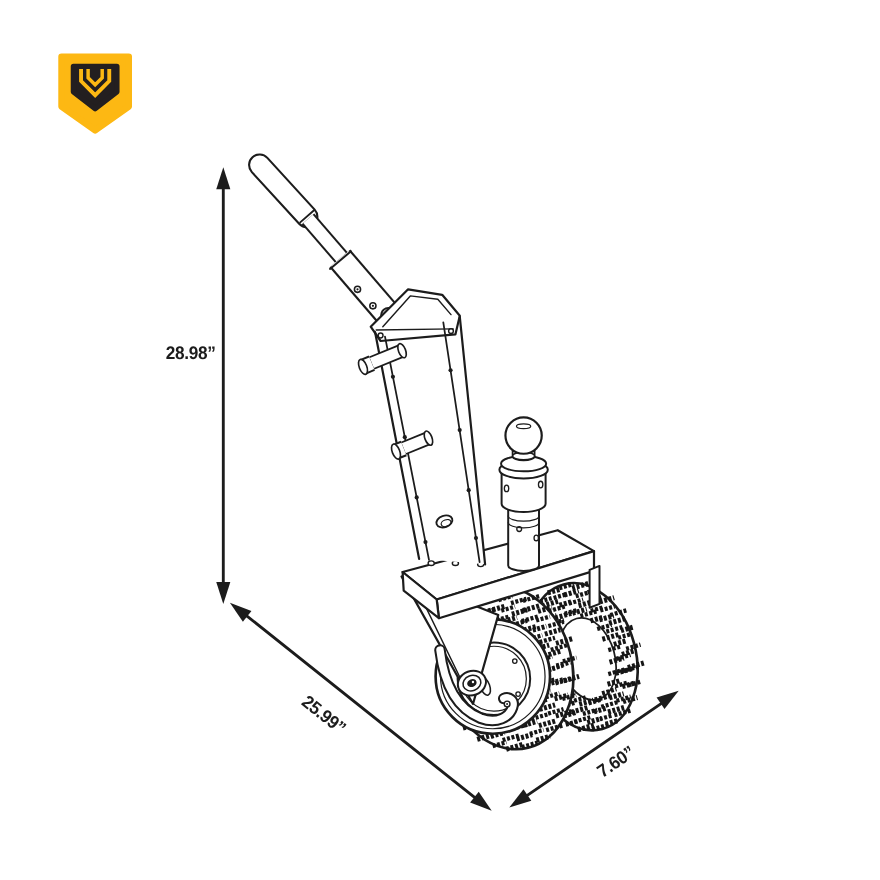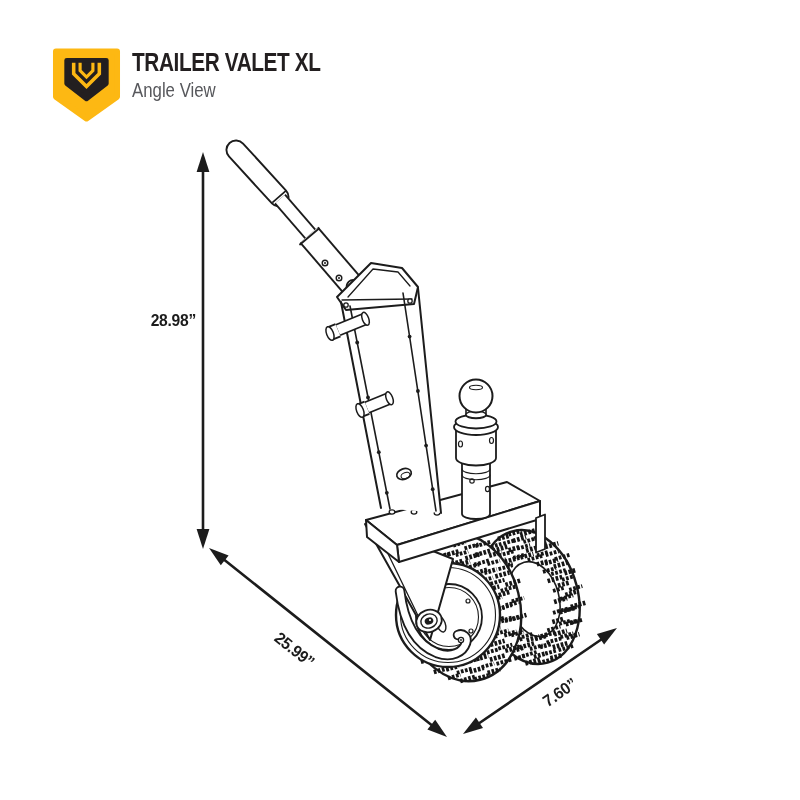--- a/index.html
+++ b/index.html
@@ -20,24 +20,20 @@
 
 <div class="stage">
 
   <div class="header">
     <svg class="logo" width="69" height="76" viewBox="0 0 70 76">
       <path d="M4,4 H66 V50 L35,72 L4,50 Z" fill="#FDB813" stroke="#FDB813" stroke-width="6" stroke-linejoin="round"></path>
       <path d="M15,13 H55 V36.5 L35,52 L15,36.5 Z" fill="#231f20" stroke="#231f20" stroke-width="5" stroke-linejoin="round"></path>
       <path d="M22,15.5 V26.5 L35,39.5 L48,26.5 V15.5" fill="none" stroke="#FDB813" stroke-width="3.6"></path>
       <path d="M28.5,15.5 V23.5 L35,30 L41.5,23.5 V15.5" fill="none" stroke="#FDB813" stroke-width="3.2"></path>
     </svg>
-    <div class="titles">
-      <div class="title">TRAILER VALET XL</div>
-      <div class="subtitle">Angle View</div>
-    </div>
   </div>
 
   <svg id="art" class="art" width="800" height="800" viewBox="0 0 800 800" stroke-linejoin="round" stroke-linecap="round">
 
     <g>
       <line x1="236" y1="150" x2="279" y2="197" stroke="#1c1c1c" stroke-width="21"></line>
       <line x1="236" y1="150" x2="279" y2="197" stroke="#ffffff" stroke-width="17.2"></line>
       <line x1="280" y1="199" x2="331" y2="258" stroke="#1c1c1c" stroke-width="15" stroke-linecap="butt"></line>
       <line x1="280" y1="199" x2="331" y2="258" stroke="#ffffff" stroke-width="11.4" stroke-linecap="butt"></line>
       <line x1="272.9" y1="202.2" x2="285.5" y2="191.2" stroke="#1c1c1c" stroke-width="1.7"></line>

